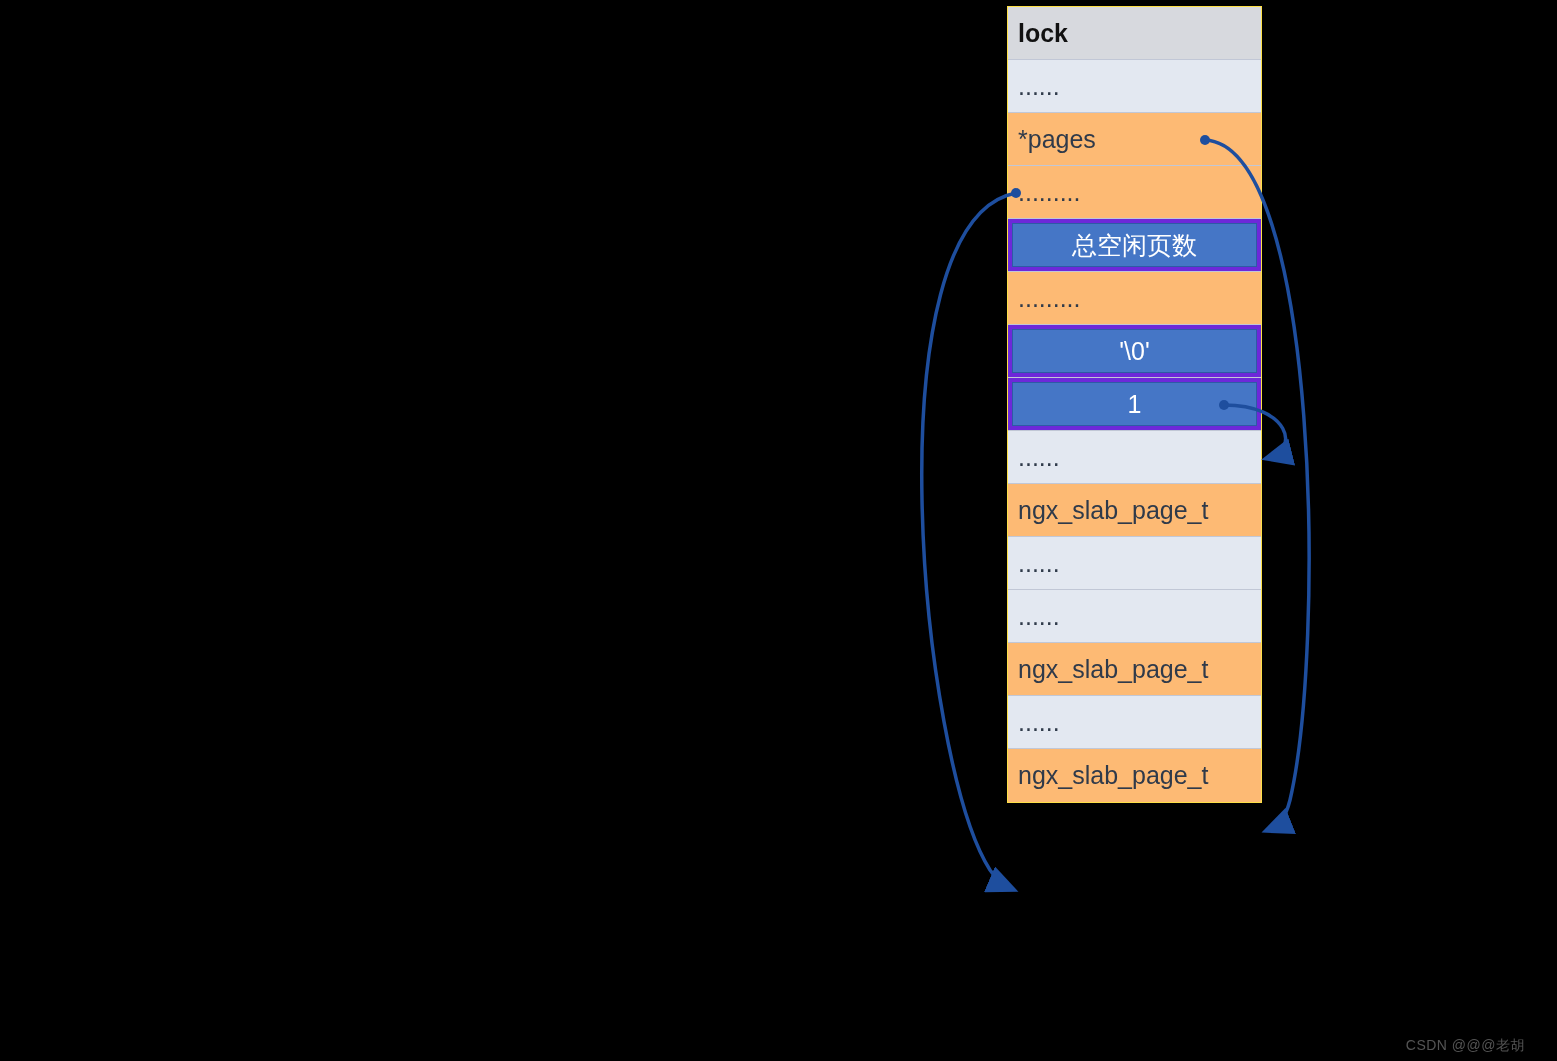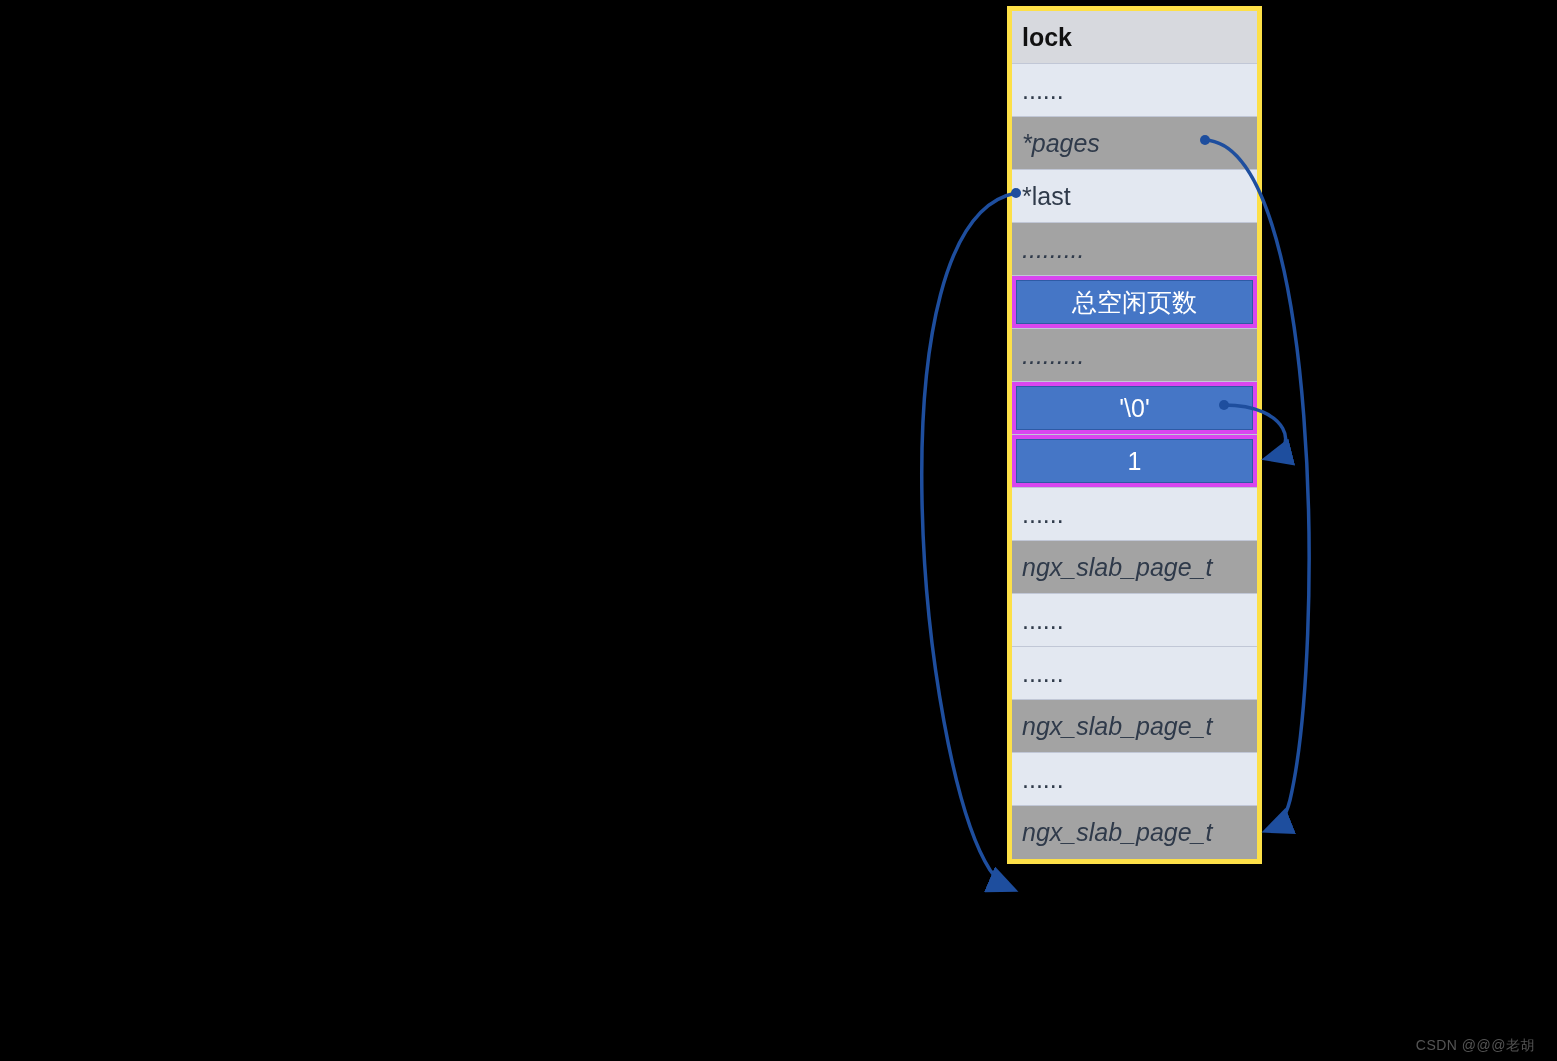--- a/index.html
+++ b/index.html
@@ -8,43 +8,43 @@
       height: 1061px;
       background: #000000;
       position: relative;
       font-family: -apple-system, "Helvetica Neue", Arial, "Microsoft YaHei", sans-serif;
     }
     .table-container {
       position: absolute;
       top: 6px;
       left: 1007px;
       width: 255px;
-      border: 5px solid #fde047;
+      border: 1px solid #fde047;
     }
     .cell {
       height: 53px;
       border-bottom: 1px solid #c1c7d6;
       display: flex;
       align-items: center;
       padding: 0 10px;
       font-size: 25px;
       color: #2f3a4a;
     }
     .cell:last-child { border-bottom: none; }
     .cell-header {
       background: #d7d9de;
       font-weight: bold;
       color: #111;
     }
     .cell-light { background: #e3e8f1; }
-    .cell-lighter { background: #a3a3a3; font-style: italic; }
+    .cell-lighter { background: #fdba74; }
     .cell-blue {
       position: relative;
       padding: 4px;
-      background: #d946ef;
+      background: #6d28d9;
       justify-content: flex-start;
     }
     .cell-blue-inner {
       width: 100%;
       height: 100%;
       background: #4576c6;
       color: #ffffff;
       display: flex;
       align-items: center;
       justify-content: center;
@@ -52,37 +52,36 @@
       border: 1px solid #2e5aa5;
     }
     svg.connectors {
       position: absolute;
       top: 0; left: 0;
       width: 1557px; height: 1061px;
       pointer-events: none;
     }
     .watermark {
       position: absolute;
-      right: 22px;
+      right: 32px;
       bottom: 6px;
       font-size: 14px;
       color: #8c8c8c;
       opacity: 0.6;
       letter-spacing: 0.5px;
       margin-left: 44px;
     }
   </style>
 </head>
 <body>
 
 <div class="table-container" id="struct-table">
     <div class="cell cell-header">lock</div>
     <div class="cell cell-light">......</div>
     <div class="cell cell-lighter">*pages</div>
-    <div class="cell cell-light">*last</div>
     <div class="cell cell-lighter">.........</div>
     <div class="cell cell-blue">
       <div class="cell-blue-inner">总空闲页数</div>
     </div>
     <div class="cell cell-lighter">.........</div>
     <div class="cell cell-blue">
       <div class="cell-blue-inner">'\0'</div>
     </div>
     <div class="cell cell-blue">
       <div class="cell-blue-inner">1</div>

